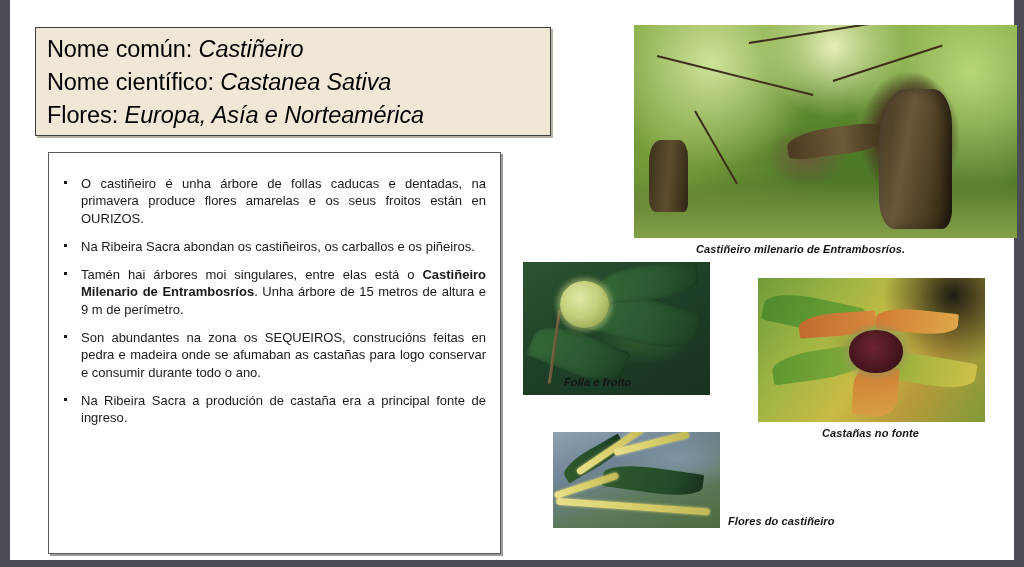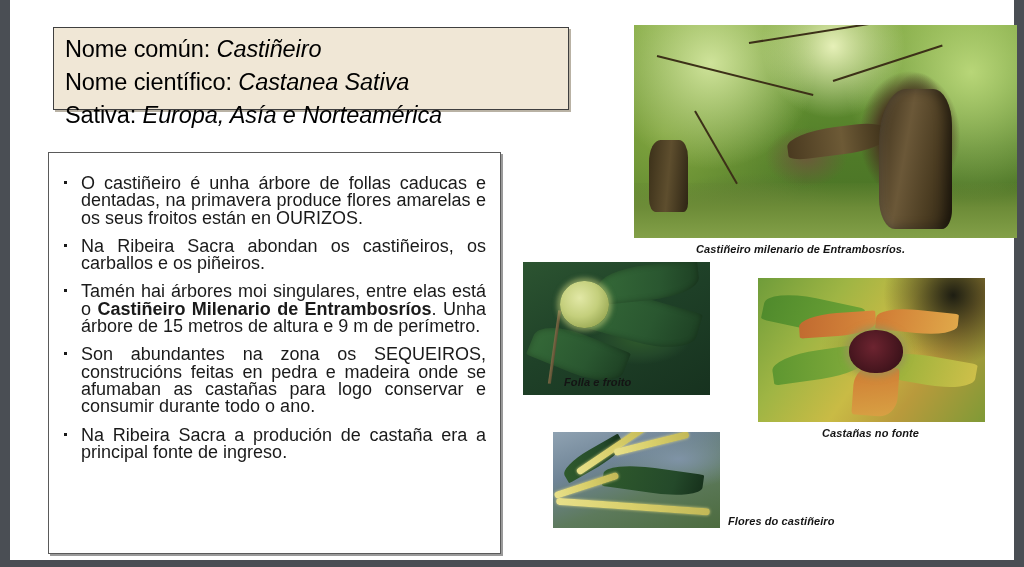--- a/index.html
+++ b/index.html
@@ -33,27 +33,26 @@
   #band-left   { left: 0;    top: 0;    width: 10px;  height: 567px; }
   #band-right  { left: 1014px; top: 0;  width: 10px;  height: 567px; }
   #band-bottom { left: 0;    top: 560px; width: 1024px; height: 7px; }
 
   
   #title-box {
     position: absolute;
     left: 25px;
     top: 27px;
     width: 516px;
-    height: 83px;
+    height: 109px;
     background: #f0e7d6;
     border: 1px solid #3f3f3f;
     box-shadow: 2px 2px 0 #b9b2a4;
     box-sizing: border-box;
     padding: 5px 0 0 11px;
-    margin-left: 18px;
   }
   .title-line {
     font-size: 23.5px;
     line-height: 33px;
     color: #000000;
     white-space: nowrap;
     letter-spacing: -0.1px;
   }
   .title-label { font-style: normal; }
   .title-value { font-style: italic; }
@@ -73,21 +72,21 @@
   }
   ul.bullets {
     margin: 0;
     padding: 0;
     list-style: none;
   }
   ul.bullets li {
     position: relative;
     padding-left: 22px;
     margin-bottom: 11px;
-    font-size: 18px;
+    font-size: 13px;
     line-height: 17.3px;
     color: #1a1a1a;
     text-align: justify;
   }
   ul.bullets li:last-child { margin-bottom: 0; }
   ul.bullets li .dot {
     position: absolute;
     left: 5px;
     top: 6px;
     width: 3px;
@@ -238,21 +237,21 @@
 <div id="slide">
 
   <div id="title-box">
     <div class="title-line">
       <span class="title-label">Nome común: </span><span class="title-value">Castiñeiro</span>
     </div>
     <div class="title-line">
       <span class="title-label">Nome científico: </span><span class="title-value">Castanea Sativa</span>
     </div>
     <div class="title-line">
-      <span class="title-label">Sativa: </span><span class="title-value">Europa, Asía e Norteamérica</span>
+      <span class="title-label">Flores: </span><span class="title-value">Europa, Asía e Norteamérica</span>
     </div>
   </div>
 
   <div id="body-box">
     <ul class="bullets">
       <li>
         <span class="dot"></span><span>O castiñeiro é unha árbore de follas caducas e dentadas, na primavera produce flores amarelas e os seus froitos están en OURIZOS.</span>
       </li>
       <li>
         <span class="dot"></span><span>Na Ribeira Sacra abondan os castiñeiros, os carballos e os piñeiros.</span>

